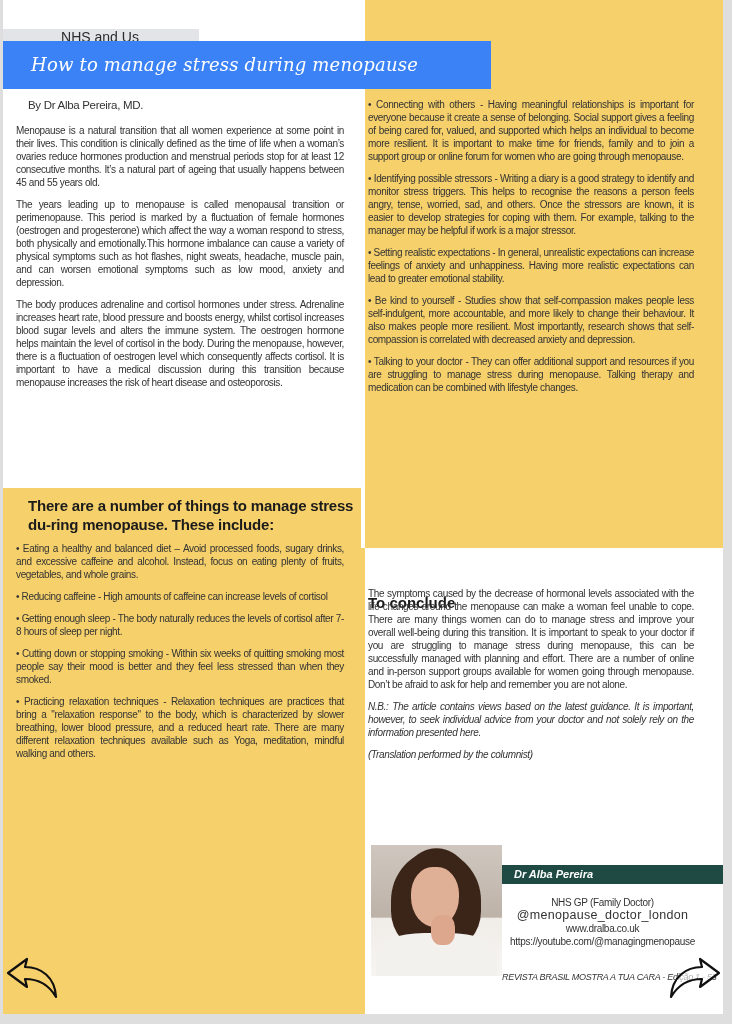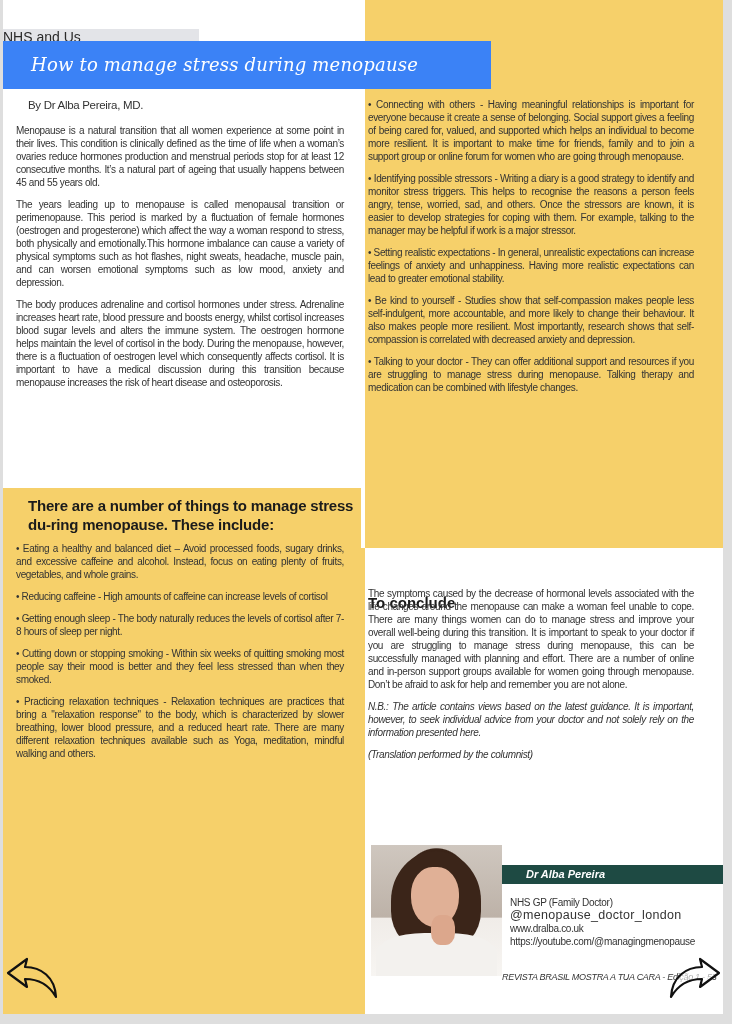--- a/index.html
+++ b/index.html
@@ -23,21 +23,21 @@
       background: #f6d06a;
     }
     .yellow-strip {
       position: absolute; left: 361px; top: 548px; width: 4px; height: 466px;
       background: #f6d06a;
     }
     .section-tag {
       position: absolute; left: 3px; top: 29px; width: 196px; height: 16px;
       background: #e3e4e8;
       font-size: 14px; color: #2b2b2b;
-      text-align: left; padding-right: 2px; line-height: 16px;
+      text-align: center; padding-right: 2px; line-height: 16px;
     }
     .title-bar {
       position: absolute; left: 3px; top: 41px; width: 488px; height: 48px;
       background: #3b82f6;
       color: #ffffff;
       font-family: "DejaVu Serif", serif;
       font-style: italic;
       font-size: 18px;
       padding-left: 28px;
       line-height: 48px;
@@ -88,25 +88,25 @@
       background: #f3f1ee; border-radius: 40% 40% 0 0;
     }
     .photo .hand {
       position: absolute; left: 60px; top: 70px; width: 24px; height: 30px;
       background: #dca78c; border-radius: 40%;
     }
     .name-bar {
       position: absolute; left: 502px; top: 865px; width: 221px; height: 19px;
       background: #1e4a43; color: #fff;
       font-style: italic; font-weight: bold; font-size: 11px; line-height: 19px;
-      padding-left: 24px;
+      padding-left: 12px;
     }
     .bio {
       position: absolute; left: 510px; top: 896px;
-      font-size: 10px; line-height: 13px; color: #333; letter-spacing: -0.3px;
+      font-size: 10px; line-height: 13px; color: #333; letter-spacing: -0.3px; text-align: center;
     }
     .bio .insta { font-size: 12.5px; letter-spacing: 0.3px; }
     .footer-text {
       position: absolute; left: 502px; top: 972px;
       font-size: 9px; font-style: italic; color: #333; letter-spacing: -0.3px;
     }
     .arrow { position: absolute; }
     .arrow-back { left: 5px; top: 955px; width: 54px; height: 46px; }
     .arrow-fwd { left: 668px; top: 955px; width: 54px; height: 46px; }
   </style>

